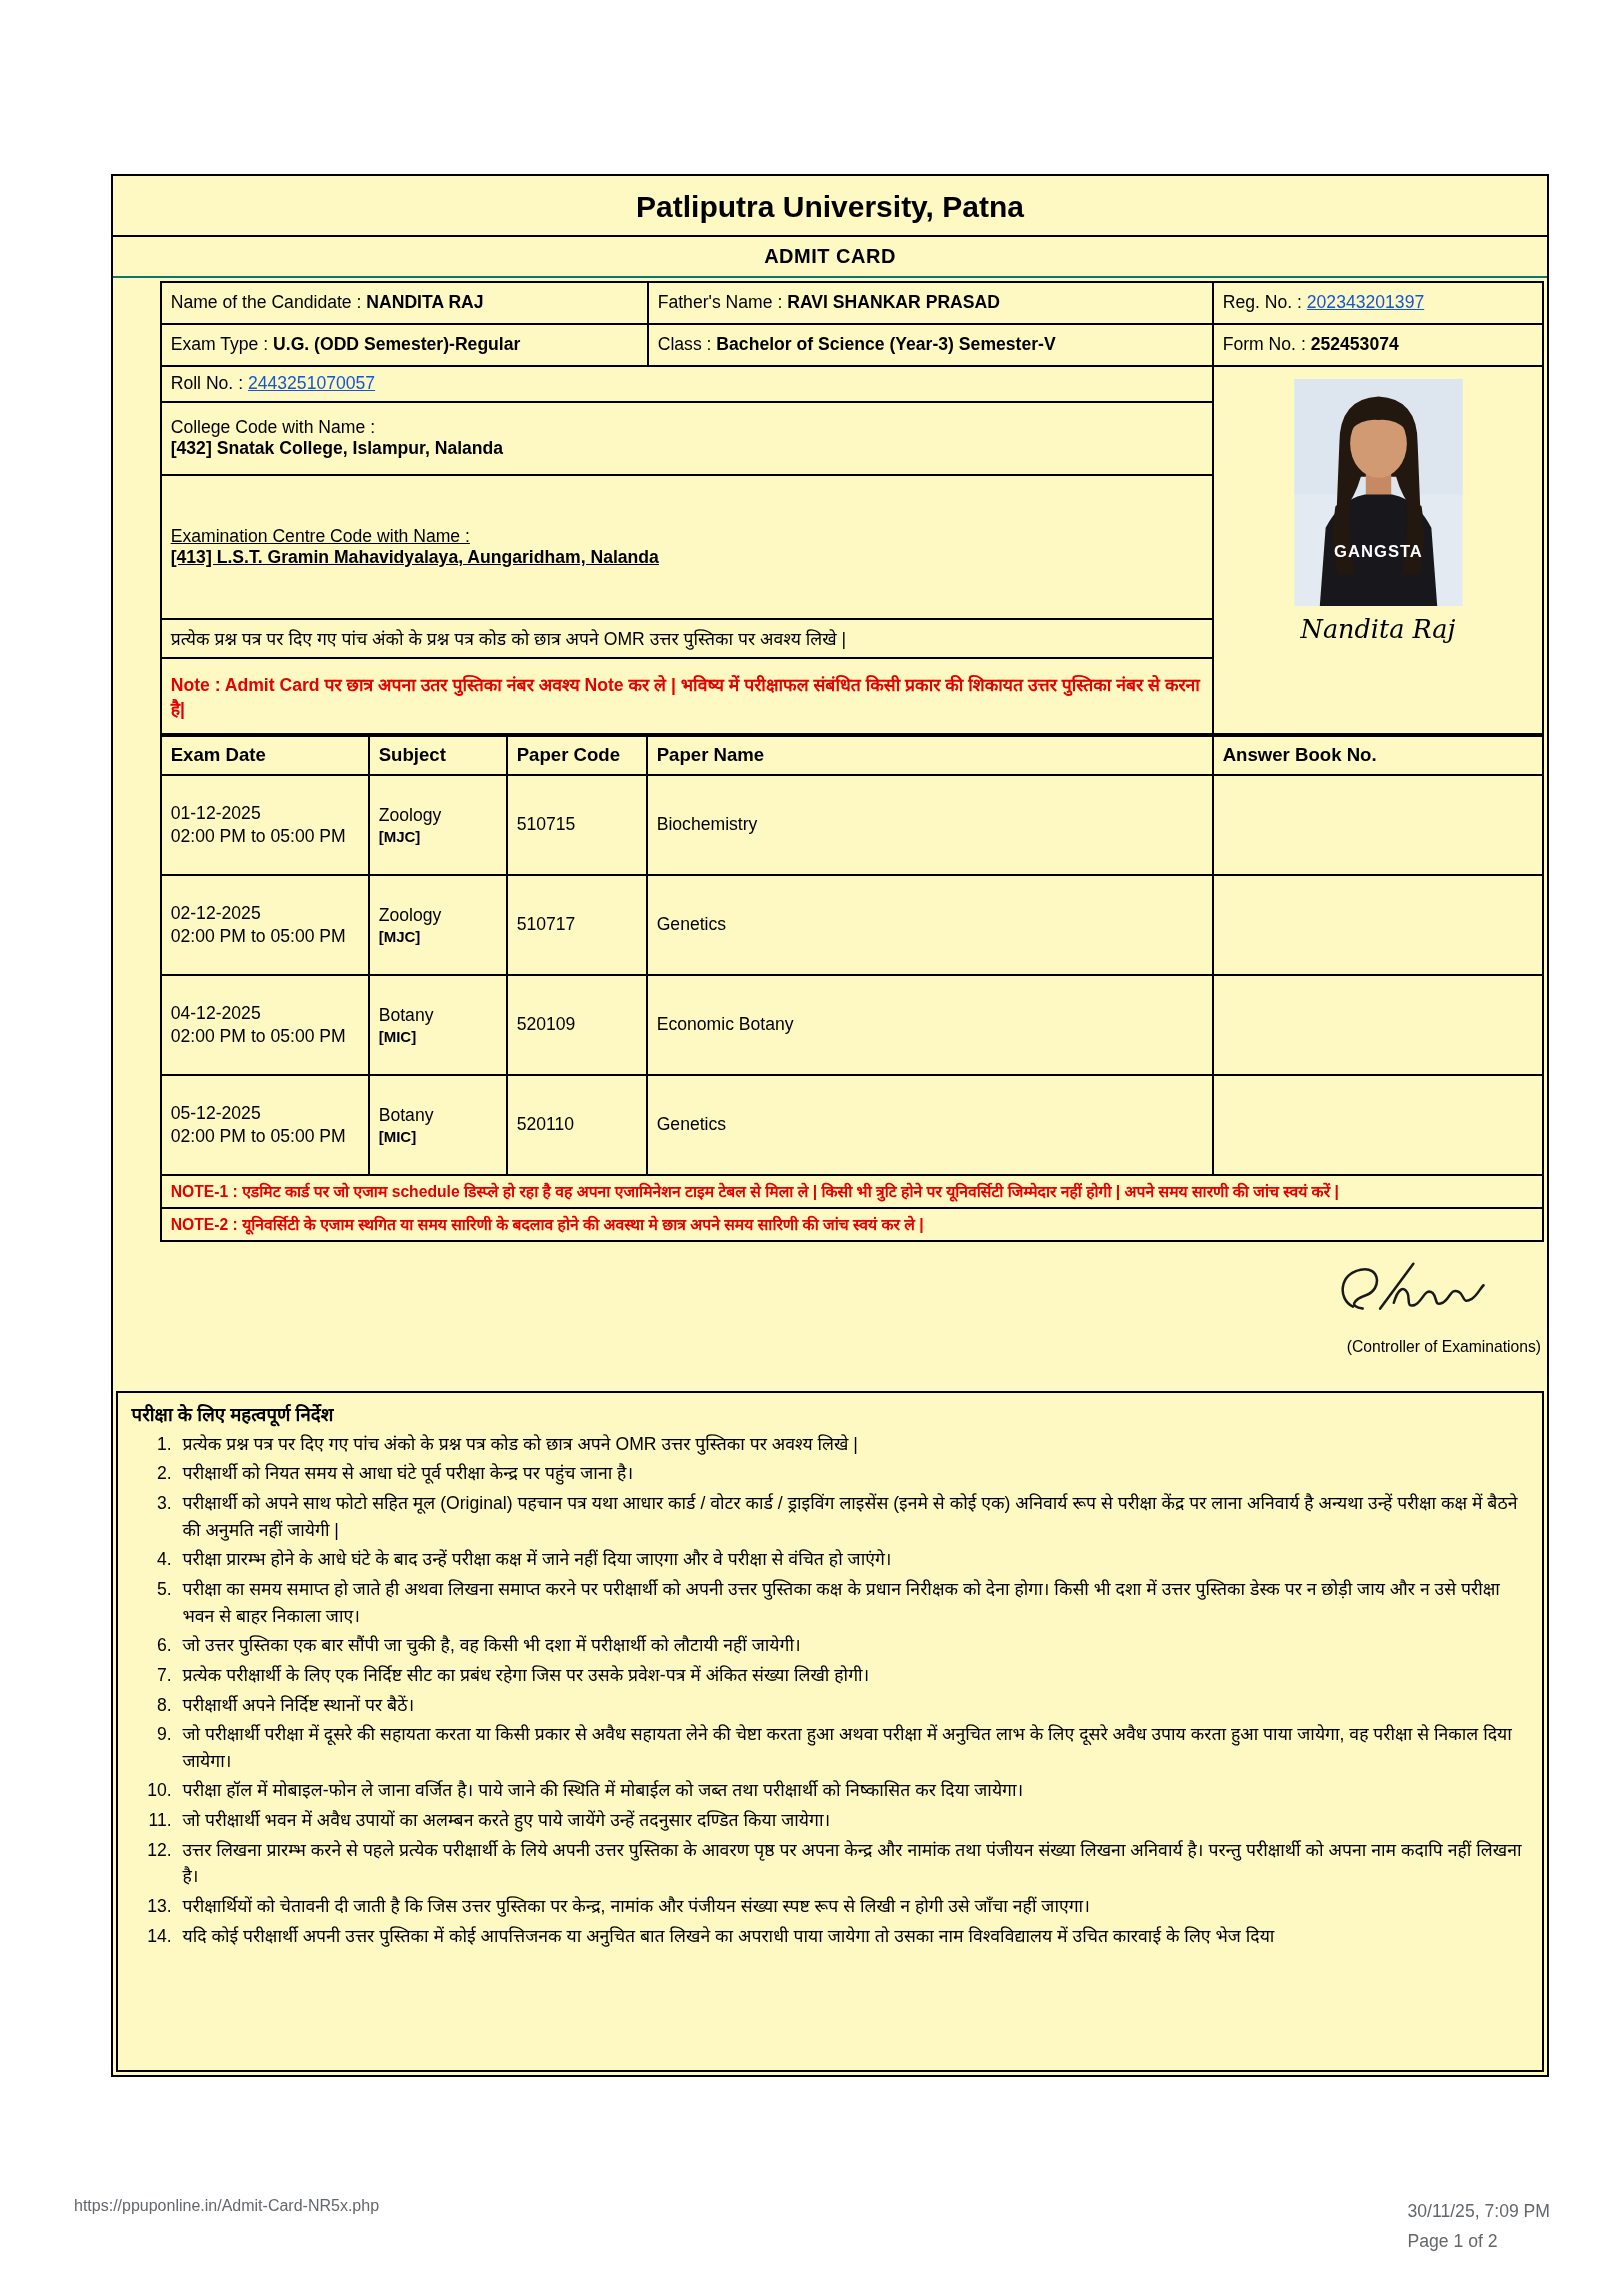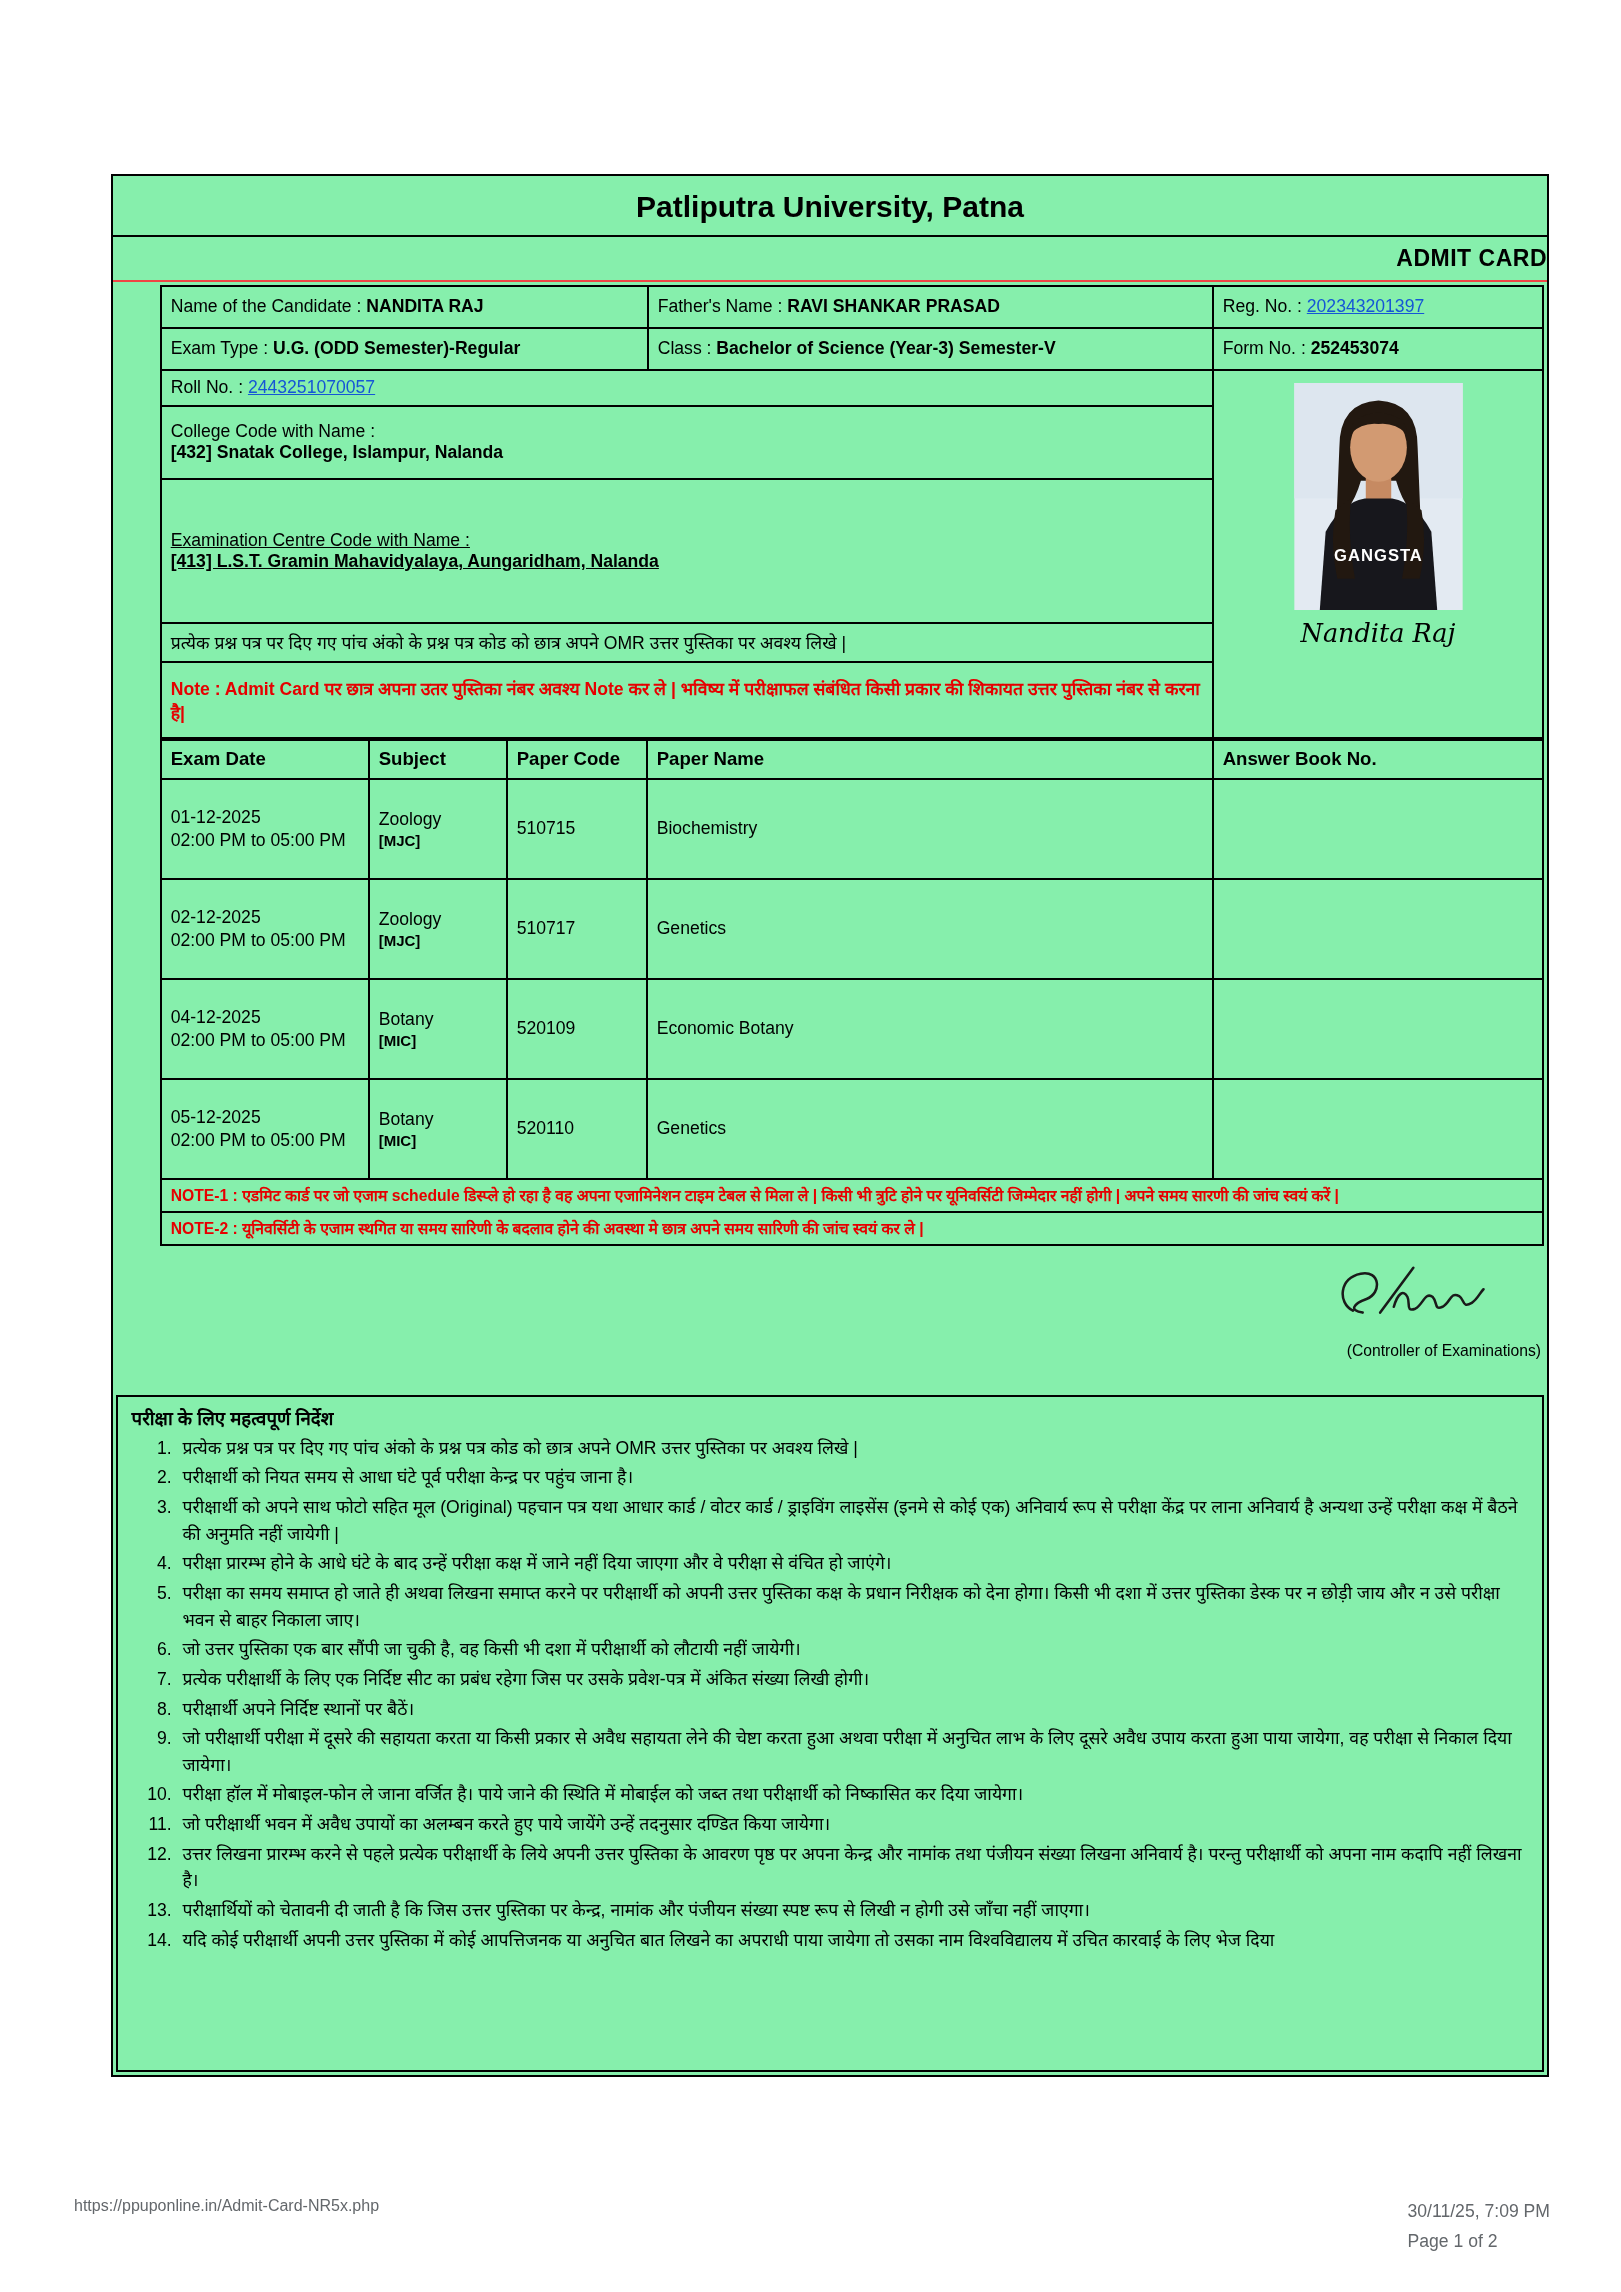--- a/index.html
+++ b/index.html
@@ -5,30 +5,30 @@
   * { margin:0; padding:0; box-sizing:border-box; }
   html, body { background:#ffffff; }
   body {
     width:1621px; height:2293px; position:relative;
     font-family:"Liberation Sans","DejaVu Sans",sans-serif;
     color:#000;
   }
   .doc {
     position:absolute; left:111px; top:174px;
     width:1438px; height:1903px;
-    border:2px solid #000; background:#86efac;
+    border:2px solid #000; background:#fef9c3;
     display:flex; flex-direction:column; overflow:hidden;
   }
   .uni-title {
     text-align:center; font-size:30px; font-weight:bold;
     padding:13.7px 0 11.8px; border-bottom:2px solid #000;
   }
   .admit-title {
-    text-align:right; font-size:23px; font-weight:bold;
-    padding:7.8px 0; border-bottom:2px solid #ef4444; letter-spacing:0.5px;
+    text-align:center; font-size:20px; font-weight:bold;
+    padding:7.8px 0; border-bottom:2px solid #0f766e; letter-spacing:0.5px;
   }
   .tbl-wrap { padding:2.9px 2.9px 0 2.9px;margin-left:44px; }
   table { border-collapse:collapse; width:100%; table-layout:fixed; }
   td {
     border:2px solid #000; padding:4.9px 8.8px;
     font-size:17.6px; vertical-align:middle; overflow:hidden;
   }
   .lbl { font-weight:normal; }
   .val { font-weight:bold; }
   .link-val { color:#1556d6; text-decoration:underline; cursor:pointer; }

